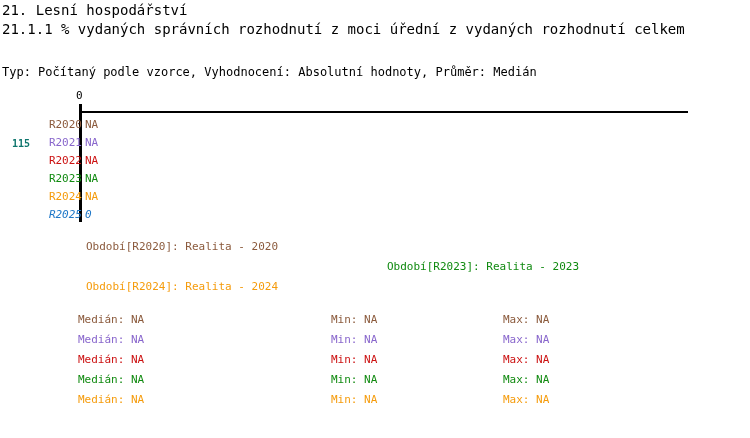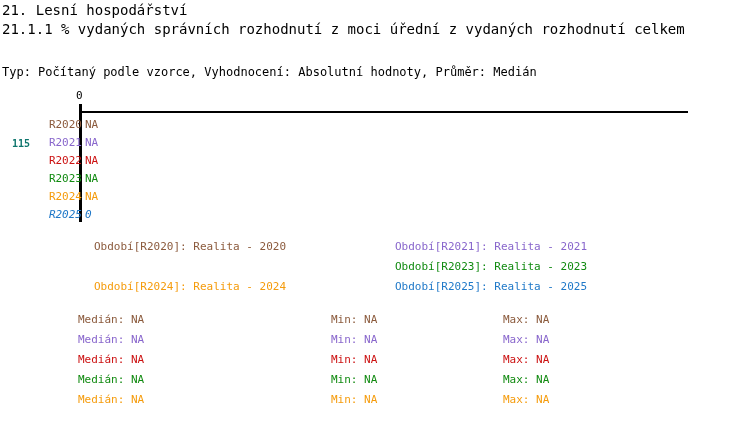--- a/index.html
+++ b/index.html
@@ -94,21 +94,21 @@
     position: absolute;
     left: 85px;
     top: 0;
     font-size: 11px;
     line-height: 14px;
   }
 
   
   #legend {
     position: absolute;
-    left: 16px; top: 240px;
+    left: 8px; top: 240px;
     width: 632px; height: 60px;
   }
   .legend-item {
     position: absolute;
     font-size: 11px;
     line-height: 13px;
     white-space: pre;
   }
 
   
@@ -172,24 +172,22 @@
       </div>
       <div class="series-row" style="top: 118px; font-style: italic;">
         <span class="row-label" style="color: rgb(31, 120, 200);">R2025</span>
         <span class="row-value" style="color: rgb(31, 120, 200);">0</span>
       </div>
     </div>
 </div>
 
 <div id="legend">
     <div class="legend-item" style="left: 78px; top: 0px; color: rgb(139, 90, 60);">Období[R2020]: Realita - 2020</div>
-    <div class="legend-item" style="left: 379px; top: 0px; color: rgb(136, 102, 204);">Období[R2021]: Realita - 2021</div>
     <div class="legend-item" style="left: 379px; top: 20px; color: rgb(16, 138, 16);">Období[R2023]: Realita - 2023</div>
     <div class="legend-item" style="left: 78px; top: 40px; color: rgb(245, 155, 11);">Období[R2024]: Realita - 2024</div>
-    <div class="legend-item" style="left: 379px; top: 40px; color: rgb(31, 120, 200);">Období[R2025]: Realita - 2025</div>
   </div>
 
 <div id="stats">
     <div class="stat-row" style="top: 0px;">
       <span class="stat-cell stat-median" style="color: rgb(139, 90, 60);">Medián: NA</span>
       <span class="stat-cell stat-min" style="color: rgb(139, 90, 60);">Min: NA</span>
       <span class="stat-cell stat-max" style="color: rgb(139, 90, 60);">Max: NA</span>
     </div>
     <div class="stat-row" style="top: 20px;">
       <span class="stat-cell stat-median" style="color: rgb(136, 102, 204);">Medián: NA</span>

